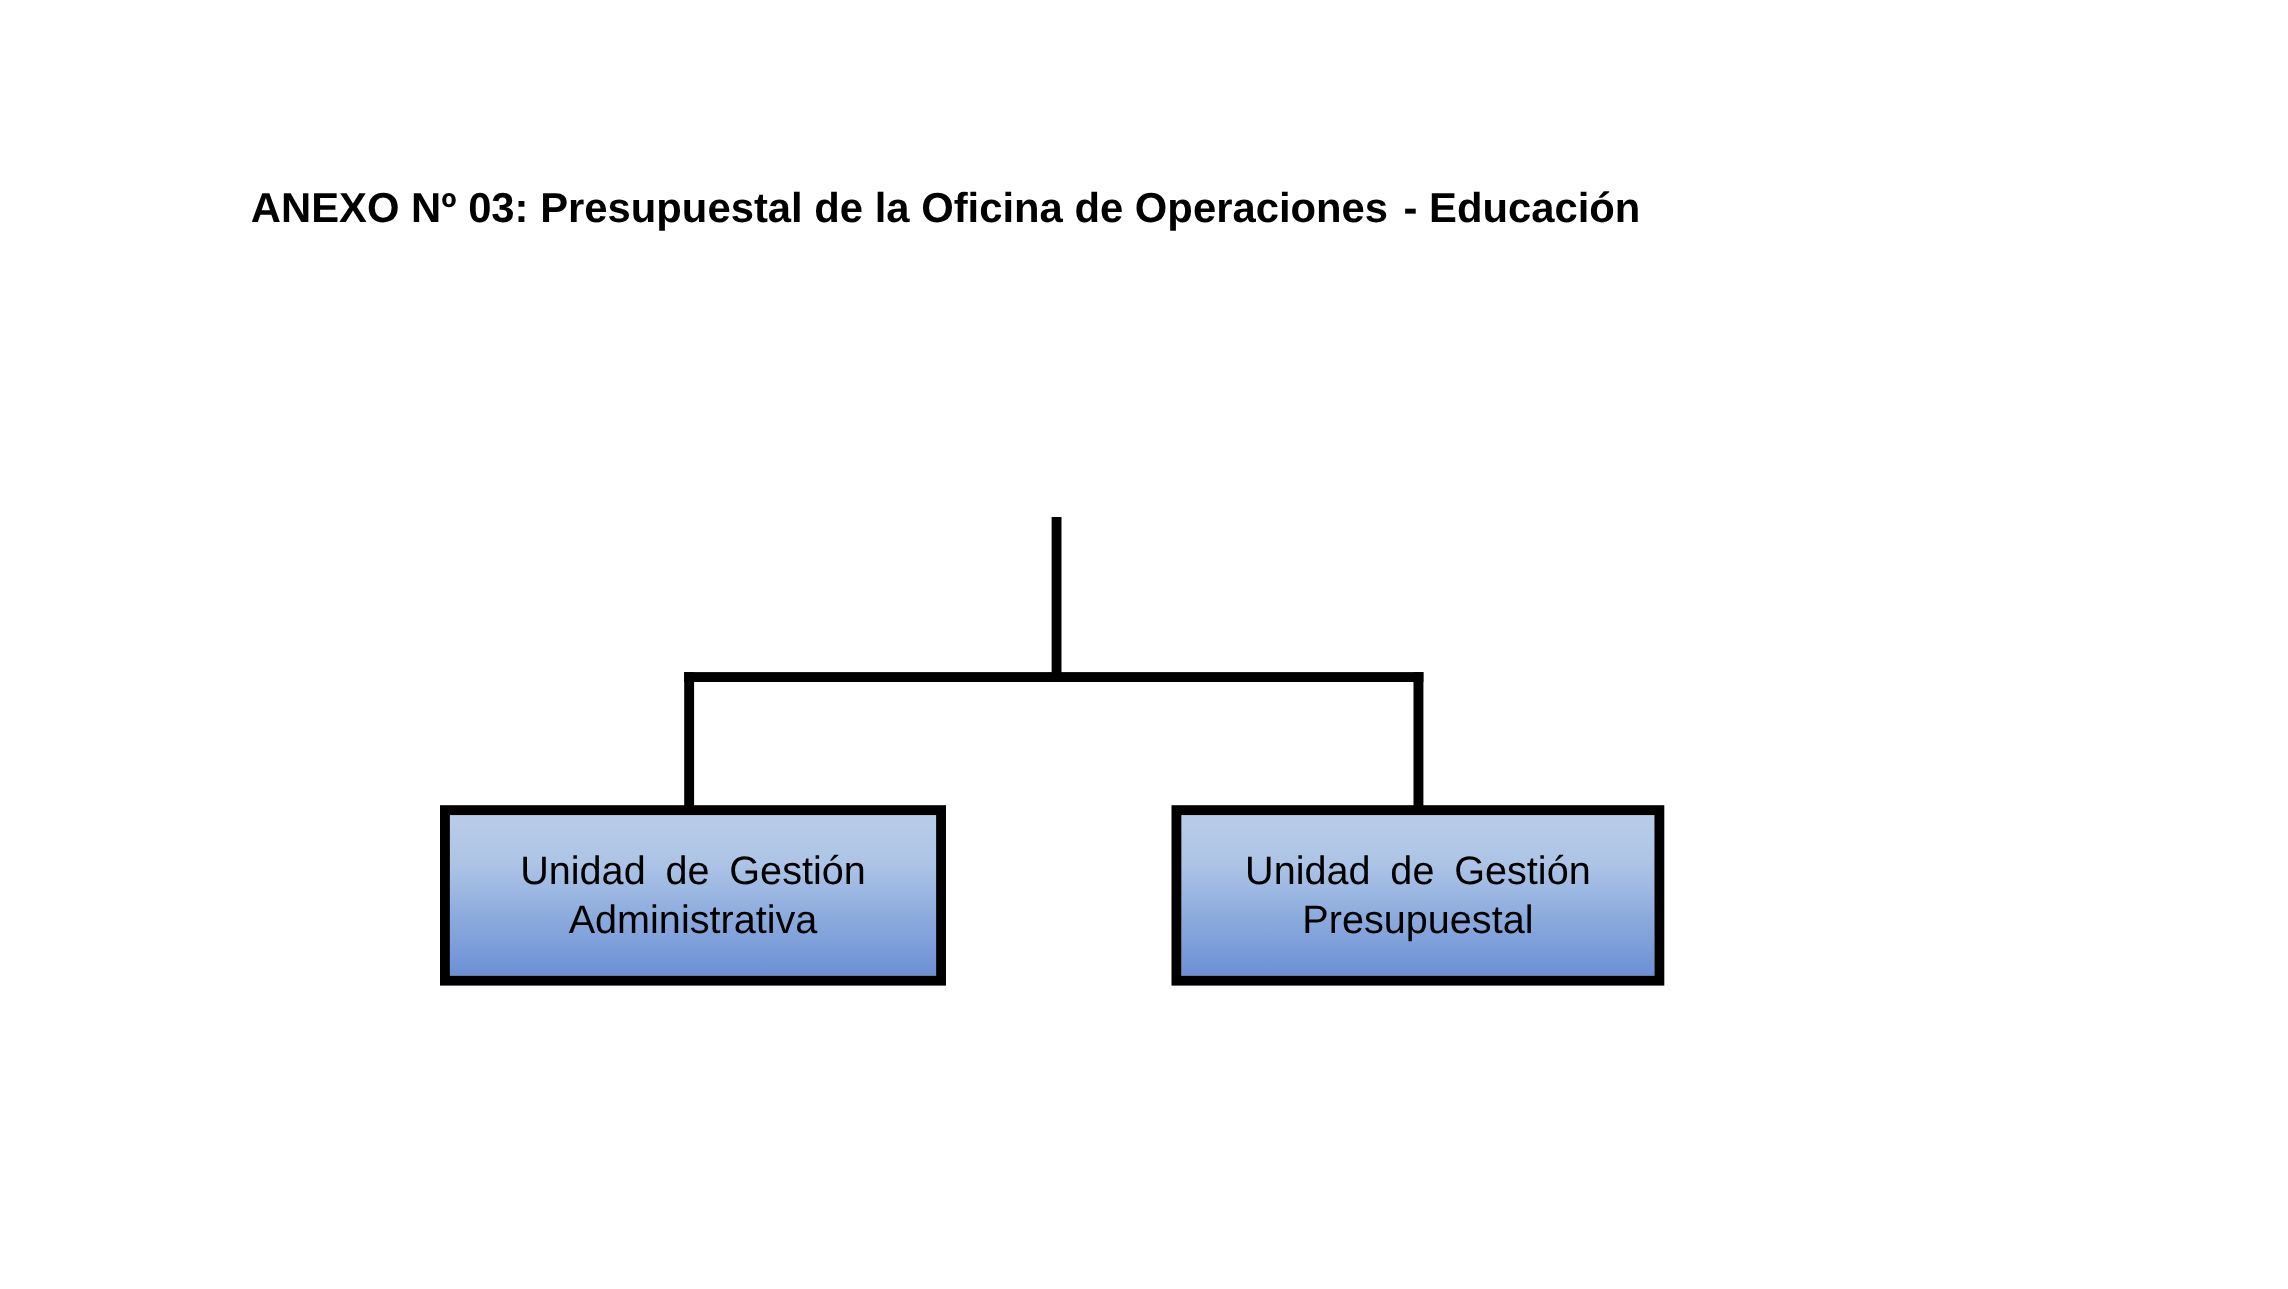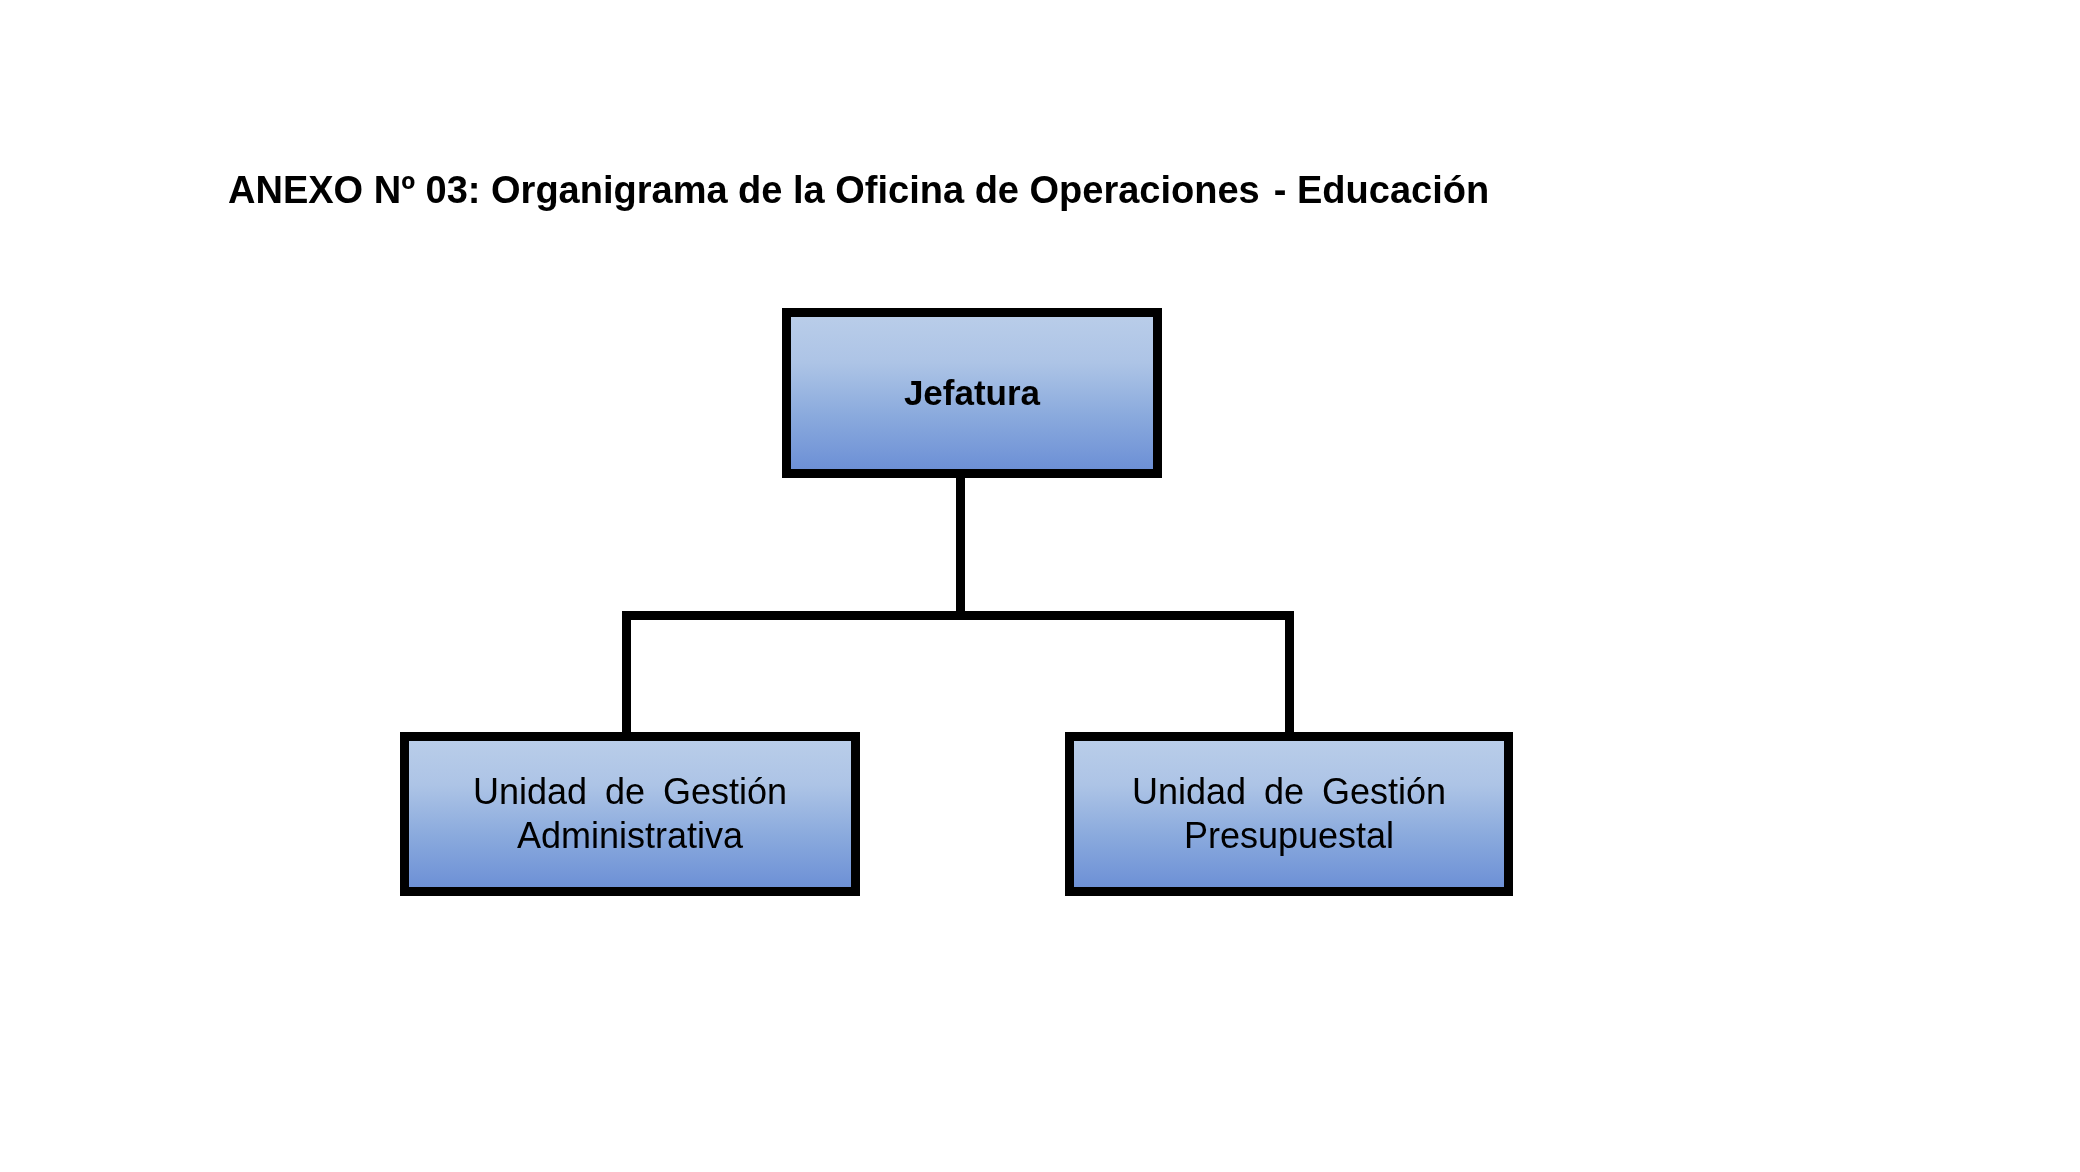--- a/index.html
+++ b/index.html
@@ -124,30 +124,27 @@
     top: 611px;
     width: 9px;
     height: 128px;
   }
 </style>
 </head>
 <body>
 
 <div id="canvas">
 
-  <div id="chart-title"><span>ANEXO Nº 03: Organigrama de la Oficina de Operaciones</span><span class="title-sep"></span><span>- Educación</span></div>
+  <div id="chart-title"><span>ANEXO Nº 03: Presupuestal de la Oficina de Operaciones</span><span class="title-sep"></span><span>- Educación</span></div>
 
   <div class="connector" id="connector-trunk"></div>
   <div class="connector" id="connector-crossbar"></div>
   <div class="connector" id="connector-drop-left"></div>
   <div class="connector" id="connector-drop-right"></div>
 
-  <div class="org-box" id="box-jefatura">
-    <span class="box-label">Jefatura</span>
-  </div>
 
   <div class="org-box" id="box-administrativa">
     <span class="box-label">Unidad de Gestión
 Administrativa</span>
   </div>
 
   <div class="org-box" id="box-presupuestal">
     <span class="box-label">Unidad de Gestión
 Presupuestal</span>
   </div>

